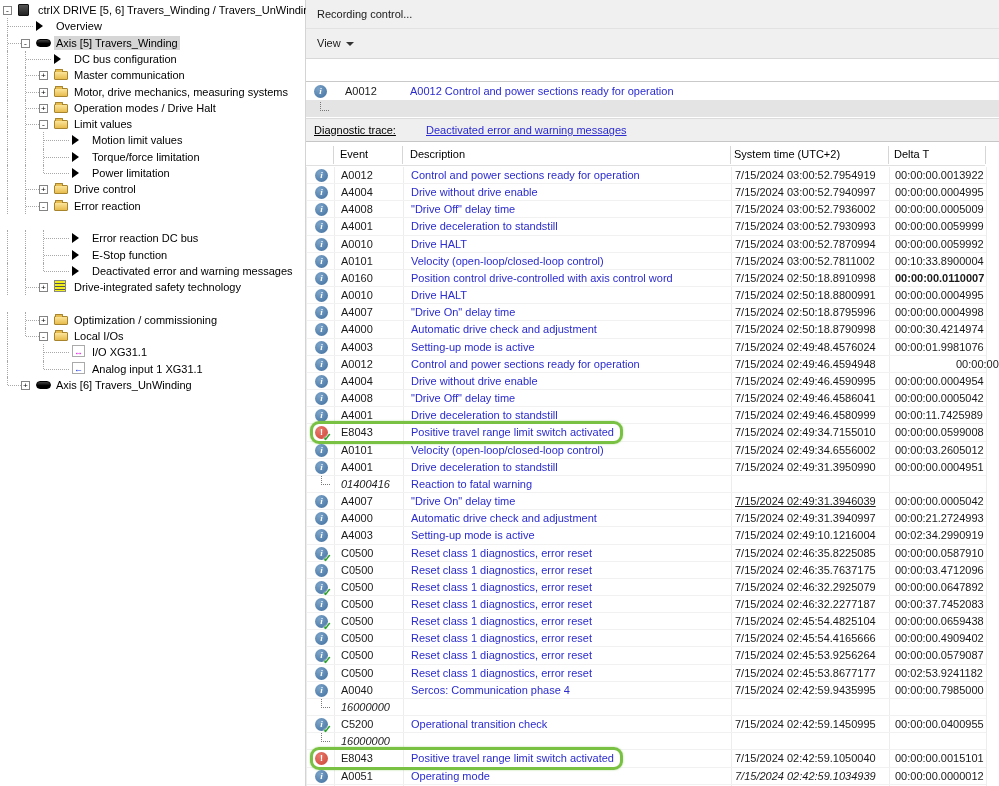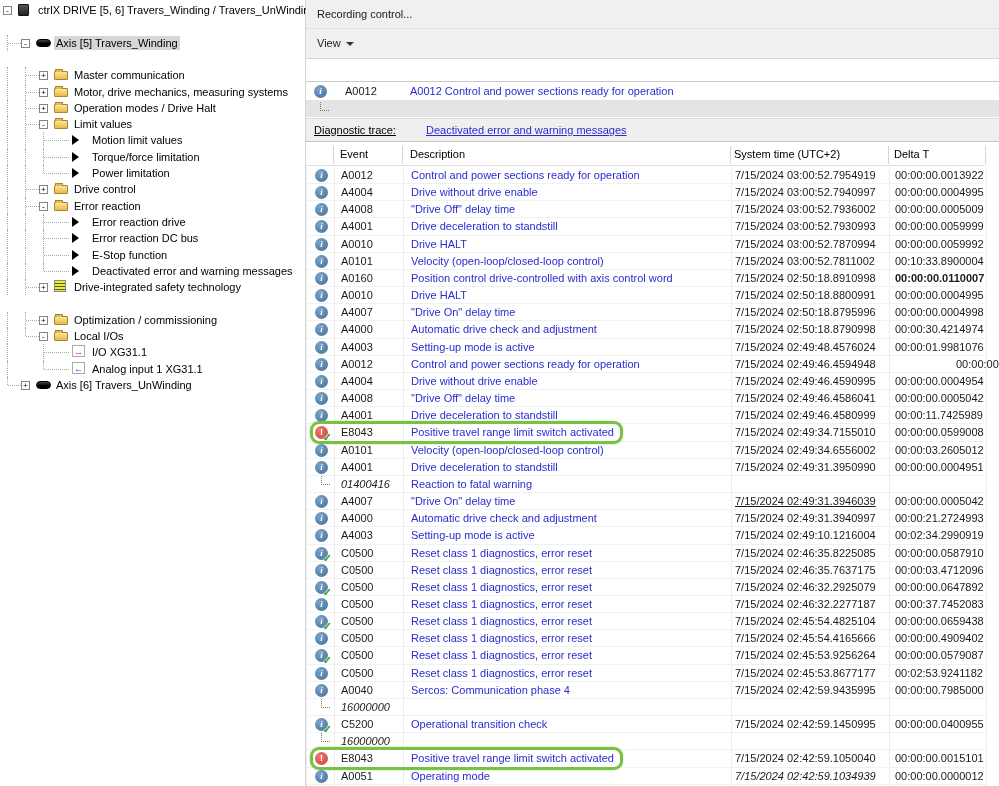--- a/index.html
+++ b/index.html
@@ -76,27 +76,40 @@
 <body>
 
 <div class="app">
 
   <div class="tree-panel">
       <div class="tree-row" style="top: 2px;">
         <div class="expander" style="left: 3px;">-</div>
         <div class="ticon device" style="left: 18px;"></div>
         <span class="tree-label" style="left: 36px;">ctrlX DRIVE [5, 6] Travers_Winding / Travers_UnWinding</span>
       </div>
+      <div class="tree-row" style="top: 18.3px;">
+        <div class="guide" style="left: 7px;"></div>
+        <div class="hstub" style="left: 8px; width: 25px;"></div>
+        <div class="ticon page" style="left: 36px;"></div>
+        <span class="tree-label" style="left: 54px;">Overview</span>
+      </div>
       <div class="tree-row" style="top: 34.6px;">
         <div class="guide" style="left: 7px;"></div>
         <div class="hstub" style="left: 8px; width: 13px;"></div>
         <div class="expander" style="left: 21px;">-</div>
         <div class="ticon axis" style="left: 36px;"></div>
         <span class="tree-label sel" style="left: 54px;">Axis [5] Travers_Winding</span>
       </div>
+      <div class="tree-row" style="top: 50.9px;">
+        <div class="guide" style="left: 7px;"></div>
+        <div class="guide" style="left: 25px;"></div>
+        <div class="hstub" style="left: 26px; width: 25px;"></div>
+        <div class="ticon page" style="left: 54px;"></div>
+        <span class="tree-label" style="left: 72px;">DC bus configuration</span>
+      </div>
       <div class="tree-row" style="top: 67.2px;">
         <div class="guide" style="left: 7px;"></div>
         <div class="guide" style="left: 25px;"></div>
         <div class="hstub" style="left: 26px; width: 13px;"></div>
         <div class="expander" style="left: 39px;">+</div>
         <div class="ticon folder" style="left: 54px;"></div>
         <span class="tree-label" style="left: 72px;">Master communication</span>
       </div>
       <div class="tree-row" style="top: 83.5px;">
         <div class="guide" style="left: 7px;"></div>
@@ -154,28 +167,20 @@
         <div class="ticon folder" style="left: 54px;"></div>
         <span class="tree-label" style="left: 72px;">Drive control</span>
       </div>
       <div class="tree-row" style="top: 197.6px;">
         <div class="guide" style="left: 7px;"></div>
         <div class="guide" style="left: 25px;"></div>
         <div class="hstub" style="left: 26px; width: 13px;"></div>
         <div class="expander" style="left: 39px;">-</div>
         <div class="ticon folder" style="left: 54px;"></div>
         <span class="tree-label" style="left: 72px;">Error reaction</span>
-      </div>
-      <div class="tree-row" style="top: 213.9px;">
-        <div class="guide" style="left: 7px;"></div>
-        <div class="guide" style="left: 25px;"></div>
-        <div class="guide" style="left: 43px;"></div>
-        <div class="hstub" style="left: 44px; width: 25px;"></div>
-        <div class="ticon page" style="left: 72px;"></div>
-        <span class="tree-label" style="left: 90px;">Error reaction drive</span>
       </div>
       <div class="tree-row" style="top: 230.2px;">
         <div class="guide" style="left: 7px;"></div>
         <div class="guide" style="left: 25px;"></div>
         <div class="guide" style="left: 43px;"></div>
         <div class="hstub" style="left: 44px; width: 25px;"></div>
         <div class="ticon page" style="left: 72px;"></div>
         <span class="tree-label" style="left: 90px;">Error reaction DC bus</span>
       </div>
       <div class="tree-row" style="top: 246.5px;">

